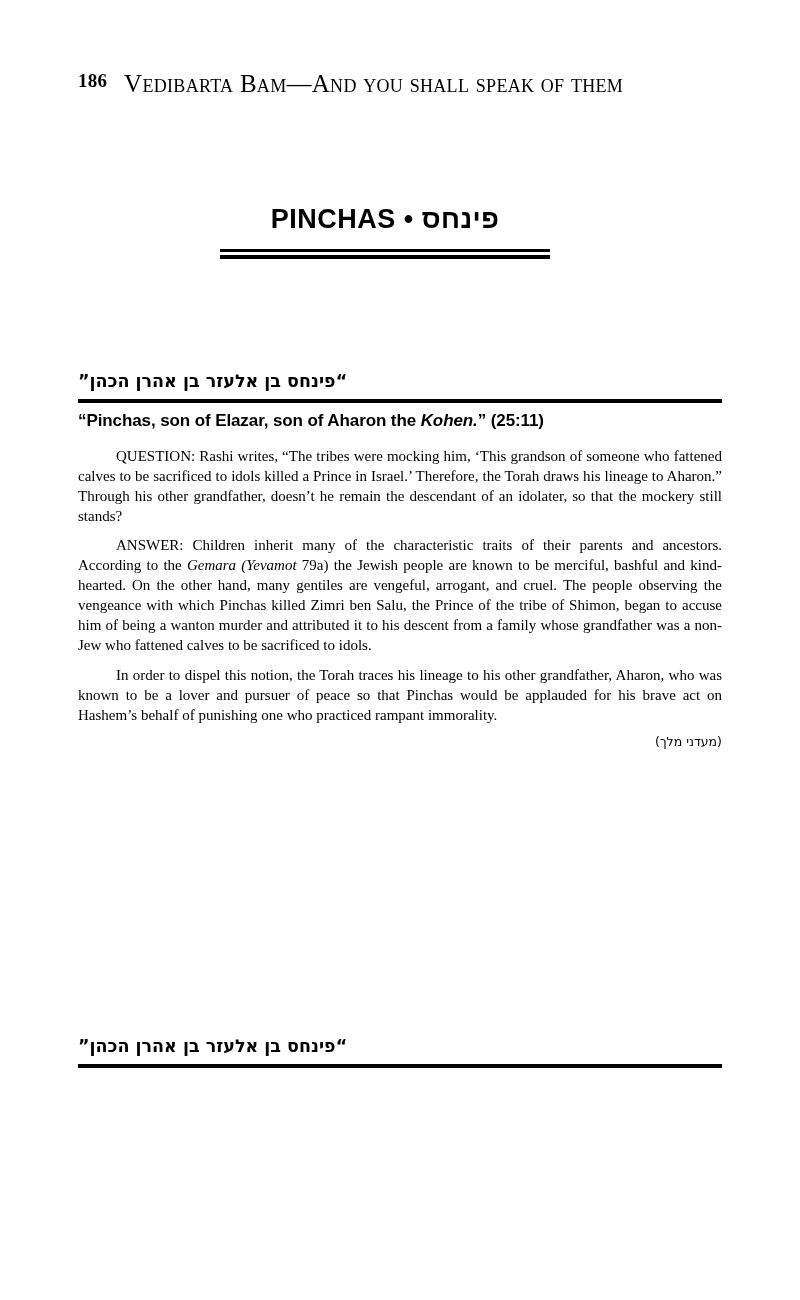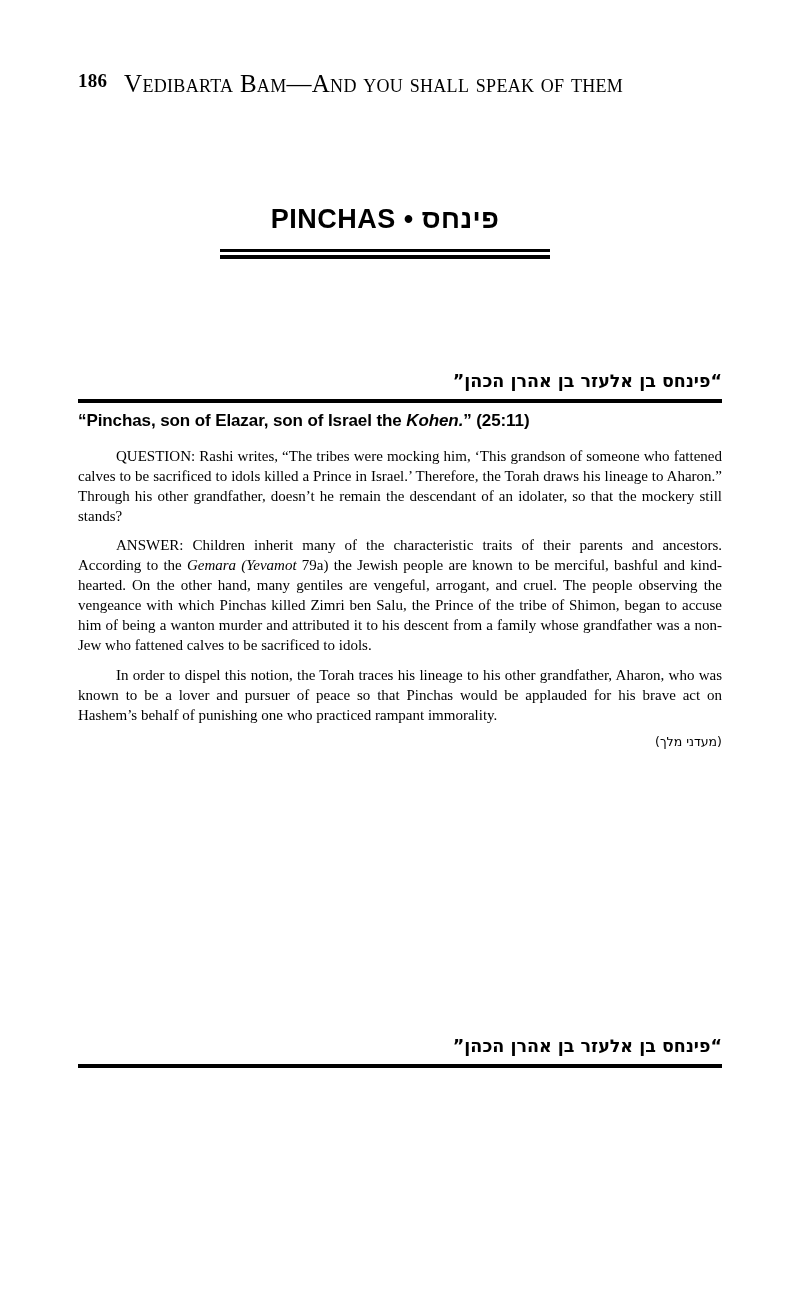--- a/index.html
+++ b/index.html
@@ -79,21 +79,21 @@
   .section {
     position: absolute;
     left: 78px;
     width: 644px;
   }
   .hebrew-verse {
     font-family: "DejaVu Sans", sans-serif;
     font-weight: bold;
     font-size: 17.5px;
     direction: rtl;
-    text-align: right;
+    text-align: left;
     padding-bottom: 4px;
     line-height: 1.3;
   }
   .hr-thick {
     height: 4px;
     background: #000;
     margin: 2px 0 7px 0;
   }
   .english-verse {
     font-family: "Liberation Sans", sans-serif;
@@ -141,21 +141,21 @@
   <div class="parsha-block">
     <div class="parsha-title">PINCHAS • פינחס</div>
     <div class="parsha-rule">
       <div class="parsha-rule-inner"></div>
     </div>
   </div>
 
   <div class="section" style="top:370px;">
     <div class="hebrew-verse">“פינחס בן אלעזר בן אהרן הכהן”</div>
     <div class="hr-thick"></div>
-    <div class="english-verse"><span>“Pinchas, son of Elazar, son of Israel the </span><i>Kohen.</i><span>” (25:11)</span></div>
+    <div class="english-verse"><span>“Pinchas, son of Elazar, son of Aharon the </span><i>Kohen.</i><span>” (25:11)</span></div>
 
     <div style="height:14px;"></div>
 
     <p class="body">QUESTION: Rashi writes, “The tribes were mocking him, ‘This grandson of someone who fattened calves to be sacrificed to idols killed a Prince in Israel.’ Therefore, the Torah draws his lineage to Aharon.” Through his other grandfather, doesn’t he remain the descendant of an idolater, so that the mockery still stands?</p>
     <p class="body">ANSWER: Children inherit many of the characteristic traits of their parents and ancestors. According to the <i>Gemara (Yevamot</i> 79a) the Jewish people are known to be merciful, bashful and kind-hearted. On the other hand, many gentiles are vengeful, arrogant, and cruel. The people observing the vengeance with which Pinchas killed Zimri ben Salu, the Prince of the tribe of Shimon, began to accuse him of being a wanton murder and attributed it to his descent from a family whose grandfather was a non-Jew who fattened calves to be sacrificed to idols.</p>
     <p class="body last">In order to dispel this notion, the Torah traces his lineage to his other grandfather, Aharon, who was known to be a lover and pursuer of peace so that Pinchas would be applauded for his brave act on Hashem’s behalf of punishing one who practiced rampant immorality.</p>
     <div class="source-line">(מעדני מלך)</div>
   </div>
 
   <div class="section" style="top:1035px;">

